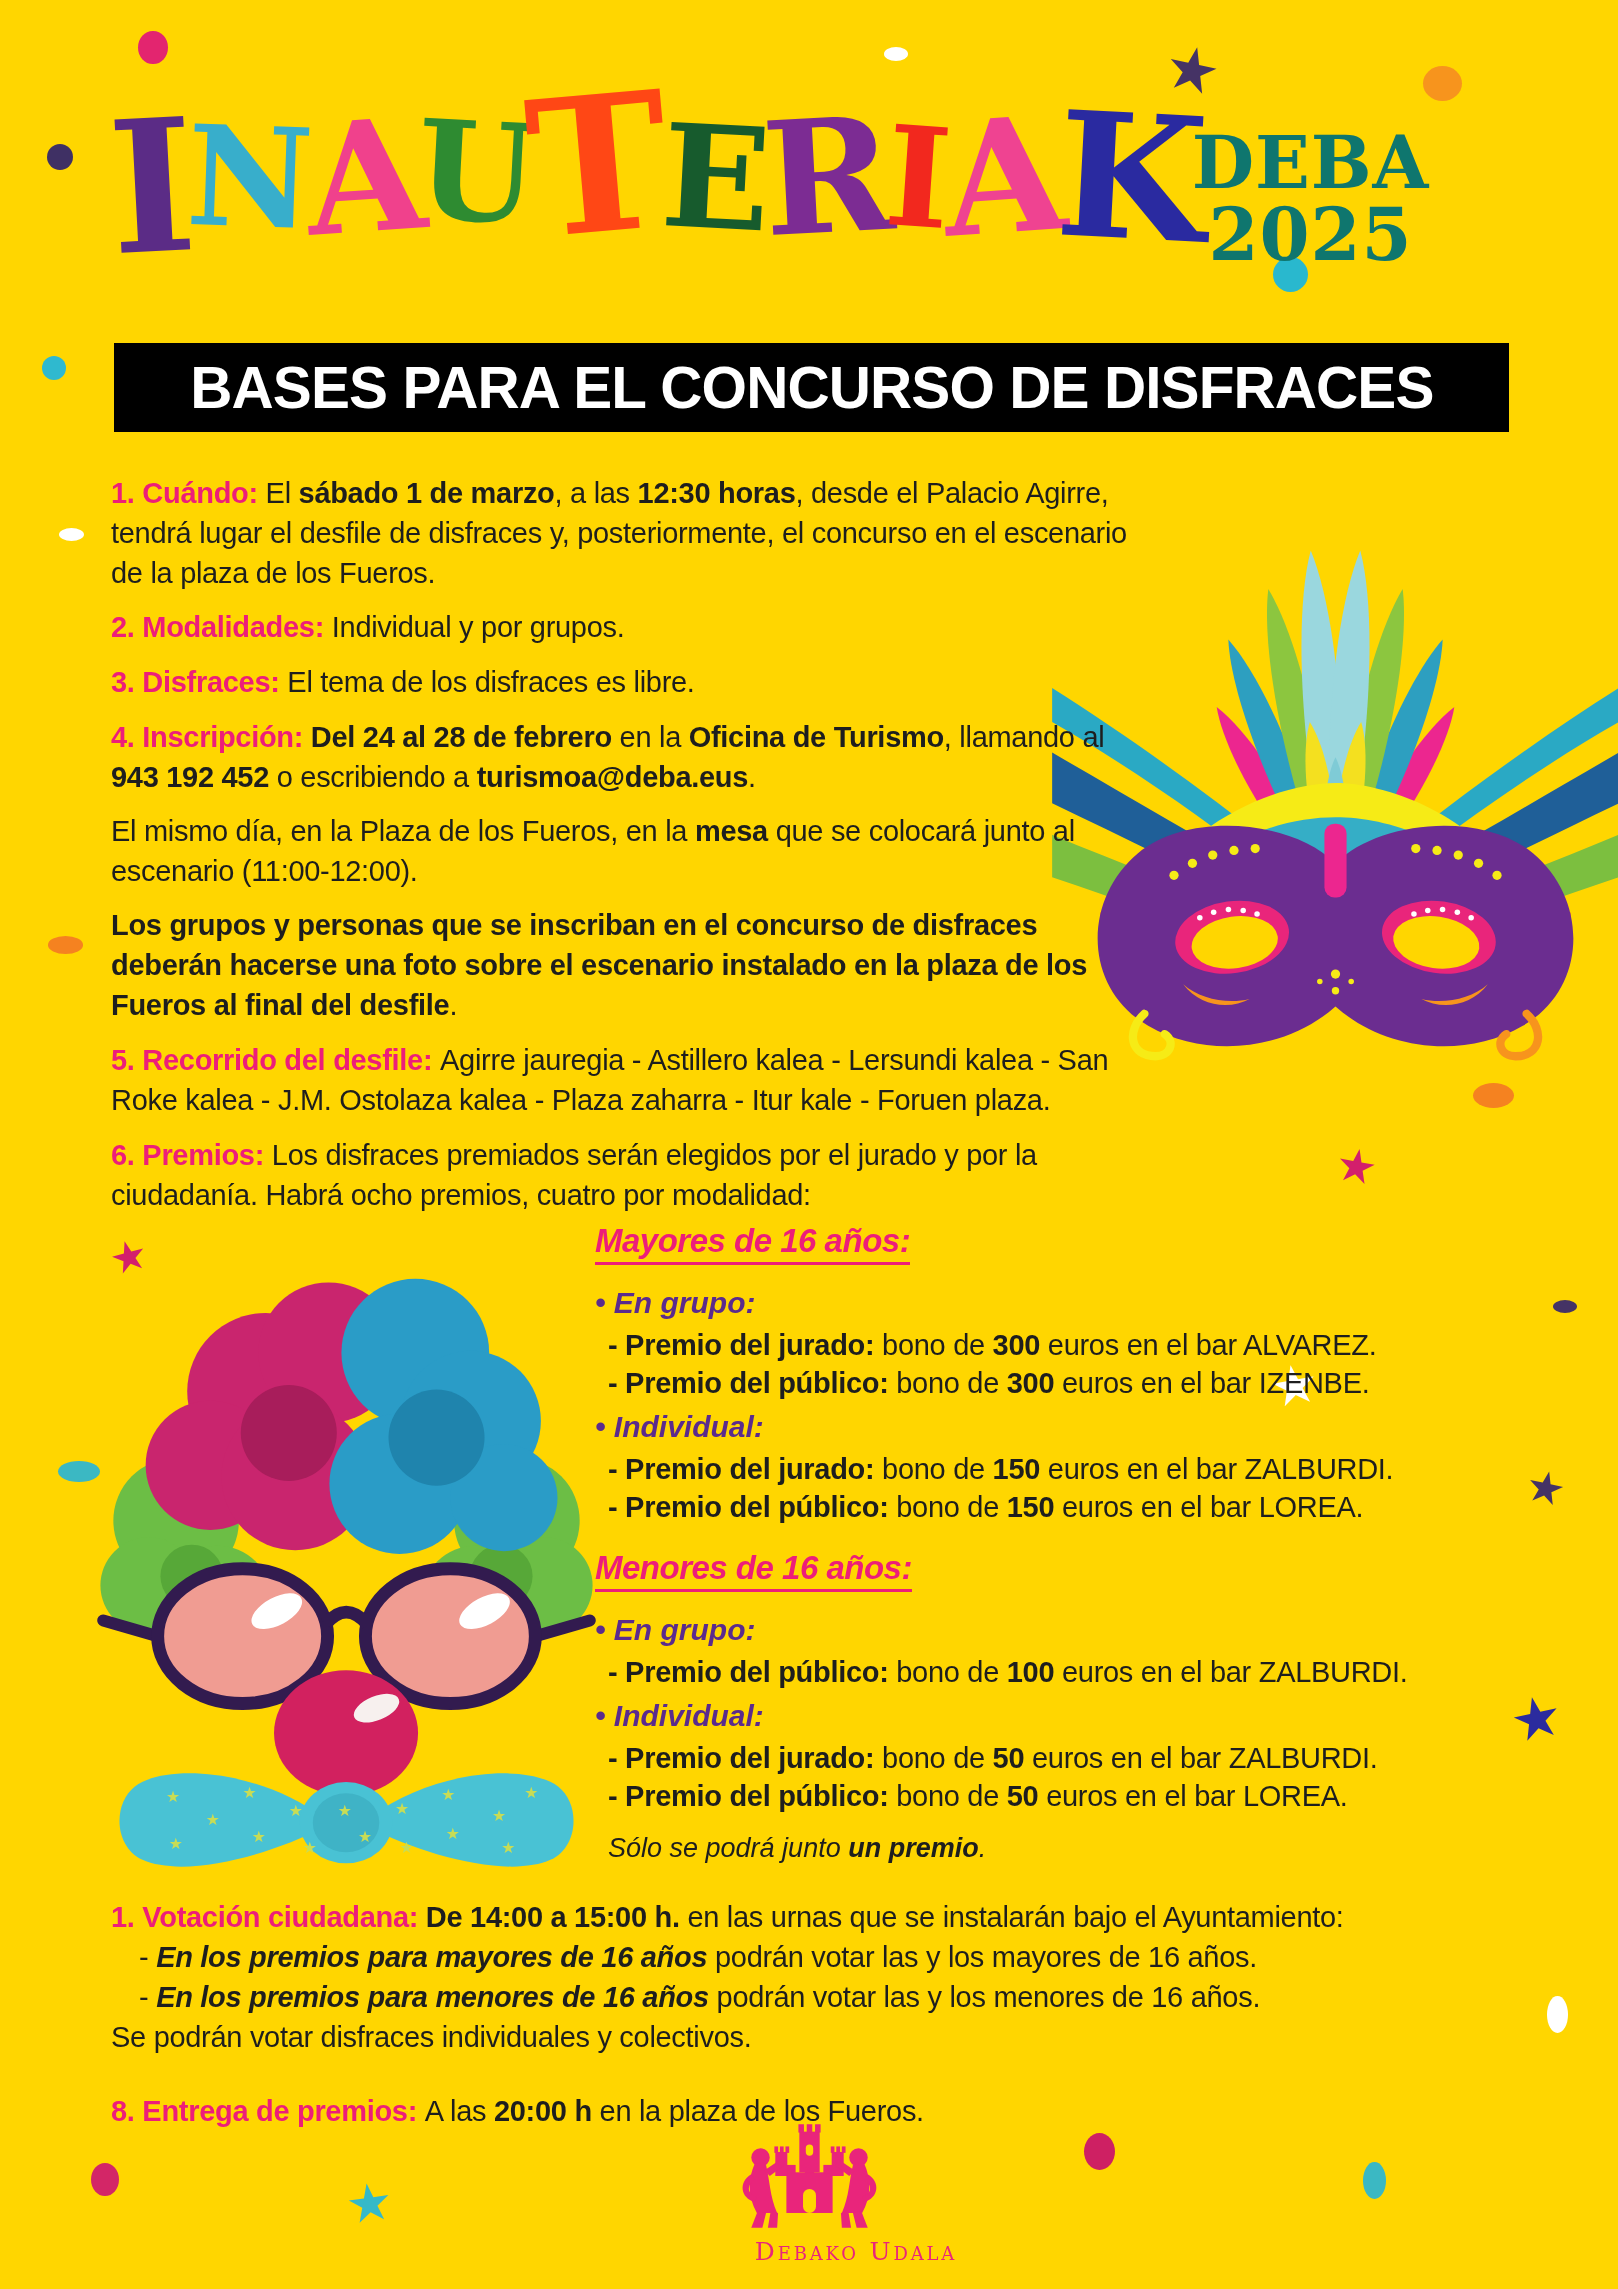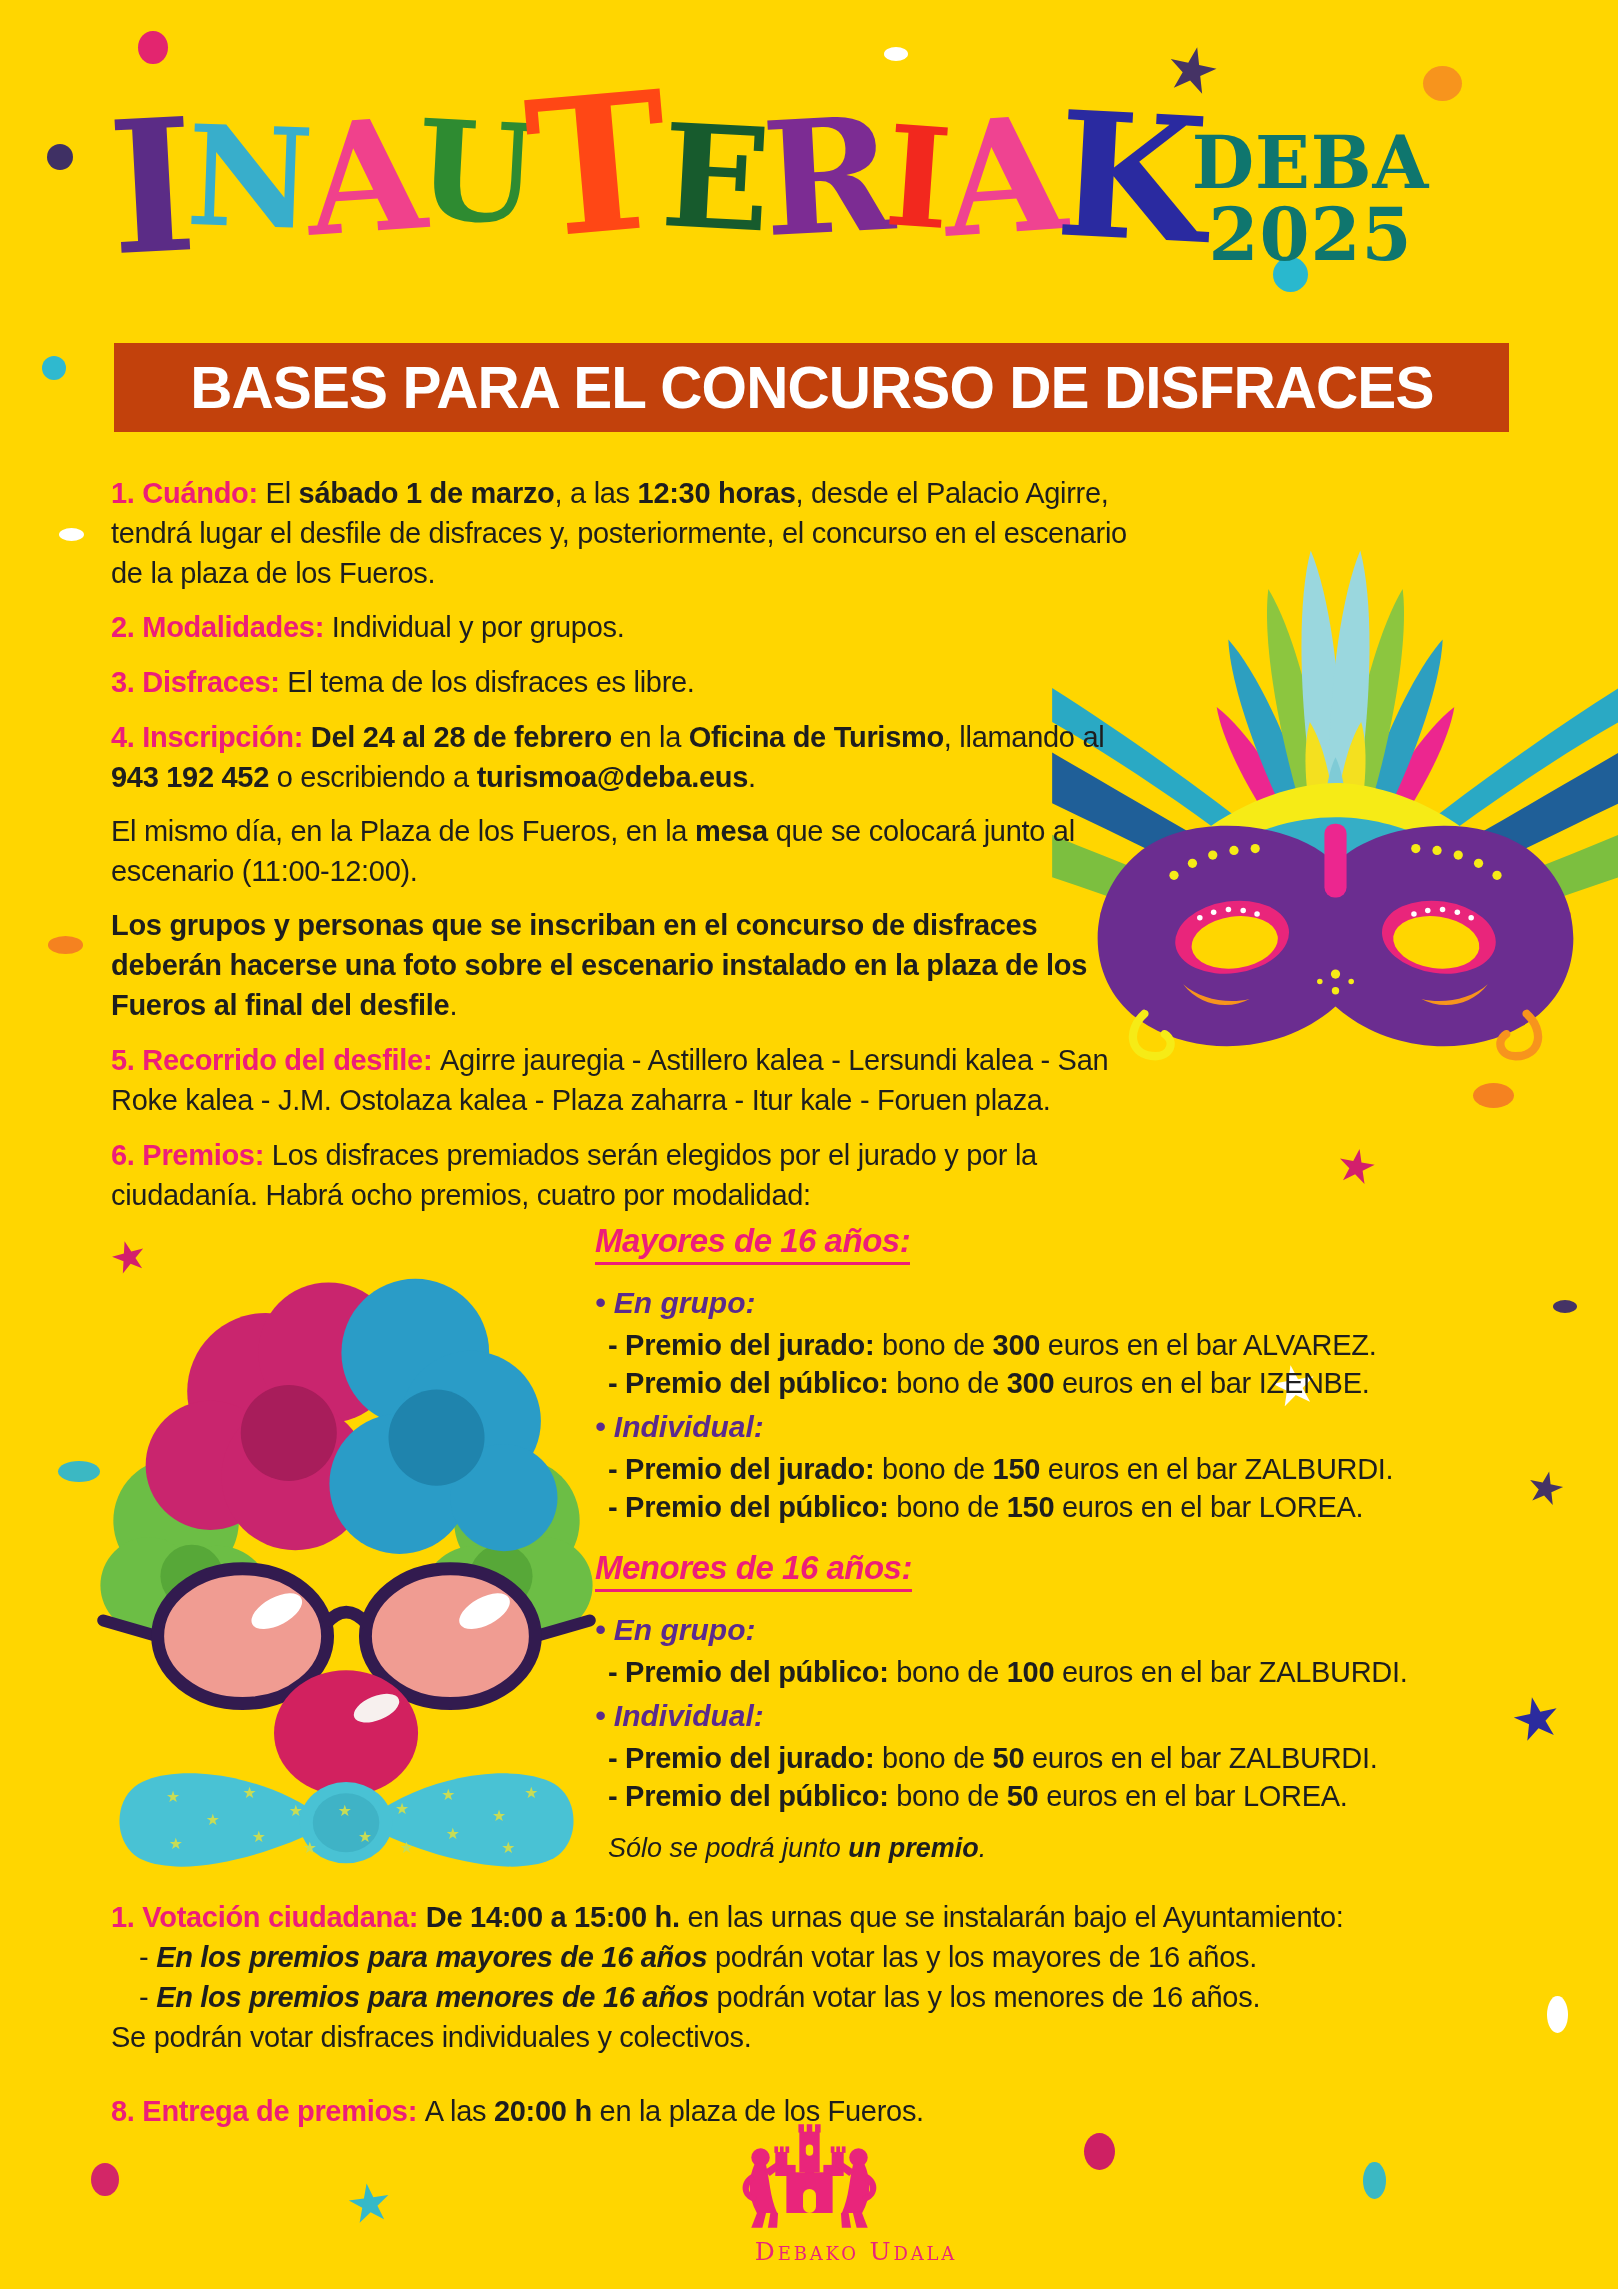--- a/index.html
+++ b/index.html
@@ -283,21 +283,21 @@
           <text x="345" y="690">★</text>
           <text x="390" y="632">★</text>
         <text x="395" y="675">★</text>
           <text x="445" y="655">★</text>
           <text x="455" y="690">★</text>
           <text x="480" y="630">★</text>
       </g>
     </g>
   </svg>
 
-  <div class="abs banner" style="background:#c2410c;">
+  <div class="abs banner" style="background:#000000;">
     <h1 style="color: rgb(255, 255, 255);">BASES PARA EL CONCURSO DE DISFRACES</h1>
   </div>
 
   <div class="abs main-col">
     <p class="para p1"><span class="seg-label">1. Cuándo: </span><span class="seg-plain">El </span><span class="seg-bold">sábado 1 de marzo</span><span class="seg-plain">, a las </span><span class="seg-bold">12:30 horas</span><span class="seg-plain">, desde el Palacio Agirre, tendrá lugar el desfile de disfraces y, posteriormente, el concurso en el escenario de la plaza de los Fueros.</span></p>
     <p class="para"><span class="seg-label">2. Modalidades: </span><span class="seg-plain">Individual y por grupos.</span></p>
     <p class="para"><span class="seg-label">3. Disfraces: </span><span class="seg-plain">El tema de los disfraces es libre.</span></p>
     <p class="para p4a"><span class="seg-label">4. Inscripción: </span><span class="seg-bold">Del 24 al 28 de febrero </span><span class="seg-plain">en la </span><span class="seg-bold">Oficina de Turismo</span><span class="seg-plain">, llamando al </span><span class="seg-bold">943 192 452</span><span class="seg-plain"> o escribiendo a </span><span class="seg-bold">turismoa@deba.eus</span><span class="seg-plain">.</span></p>
     <p class="para"><span class="seg-plain">El mismo día, en la Plaza de los Fueros, en la </span><span class="seg-bold">mesa</span><span class="seg-plain"> que se colocará junto al escenario (11:00-12:00).</span></p>
     <p class="para"><span class="seg-bold">Los grupos y personas que se inscriban en el concurso de disfraces deberán hacerse una foto sobre el escenario instalado en la plaza de los Fueros al final del desfile</span><span class="seg-plain">.</span></p>

